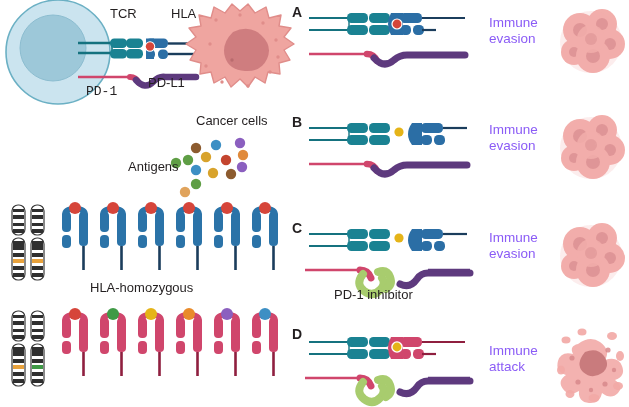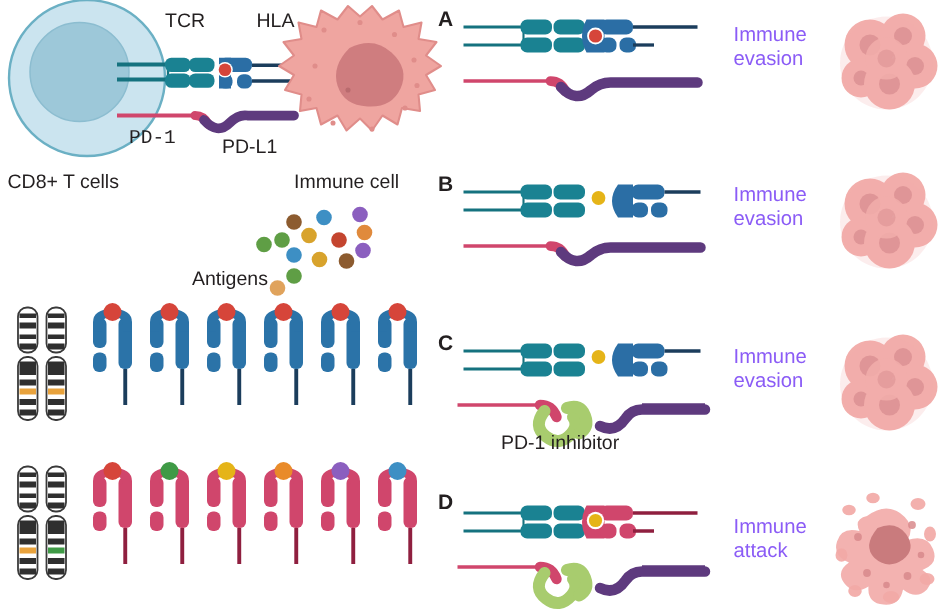--- a/index.html
+++ b/index.html
@@ -252,24 +252,24 @@
       <path d="M0 9 q0 -9 13 -9 q13 0 13 9 v6 h-6 v-4 q0 -6 -7 -6 q-7 0 -7 6 v4 h-6 z" fill="#d0466c"></path>
       <circle cx="13" cy="2" r="6" fill="#3d8fc4"></circle>
       <line x1="21.5" y1="40" x2="21.5" y2="64" stroke="#8f1f3f" stroke-width="2.6"></line>
     </g>
   </g>
 </svg>
 
 <div class="lbl" style="left:110px;top:7px;">TCR</div>
 <div class="lbl" style="left:151px;top:7px;margin-left:20px;">HLA</div>
 <div class="lbl" style="left:86px;top:85px;font-family:Liberation Mono, monospace;">PD-1</div>
-<div class="lbl" style="left:148px;top:91px;">PD-L1</div>
-<div class="lbl" style="left:5px;top:114px;">CD8+ T cells</div>
-<div class="lbl" style="left:196px;top:114px;">Immune cell</div>
-<div class="lbl" style="left:128px;top:160px;margin-top:19px;">Antigens</div>
+<div class="lbl" style="left:148px;top:76px;">PD-L1</div>
+<div class="lbl" style="left:196px;top:114px;">Cancer cells</div>
+<div class="lbl" style="left:128px;top:160px;">Antigens</div>
+<div class="lbl" style="left:90px;top:281px;">HLA-homozygous</div>
 
 <div class="panel-letter" style="left:292px;top:4px;">A</div>
 <svg class="abs" style="left:305px;top:6px;" width="190" height="85">
   <g>
     <line x1="4" y1="12" x2="52" y2="12" stroke="#15727f" stroke-width="2"></line>
     <line x1="4" y1="24" x2="52" y2="24" stroke="#15727f" stroke-width="2"></line>
     <line x1="44" y1="11" x2="44" y2="25" stroke="#15727f" stroke-width="1.4"></line>
     <rect x="42" y="7" width="21" height="10" rx="4.4" fill="#1a8292"></rect>
     <rect x="42" y="19" width="21" height="10" rx="4.4" fill="#1a8292"></rect>
     <rect x="64" y="7" width="21" height="10" rx="4.4" fill="#1a8292"></rect>

